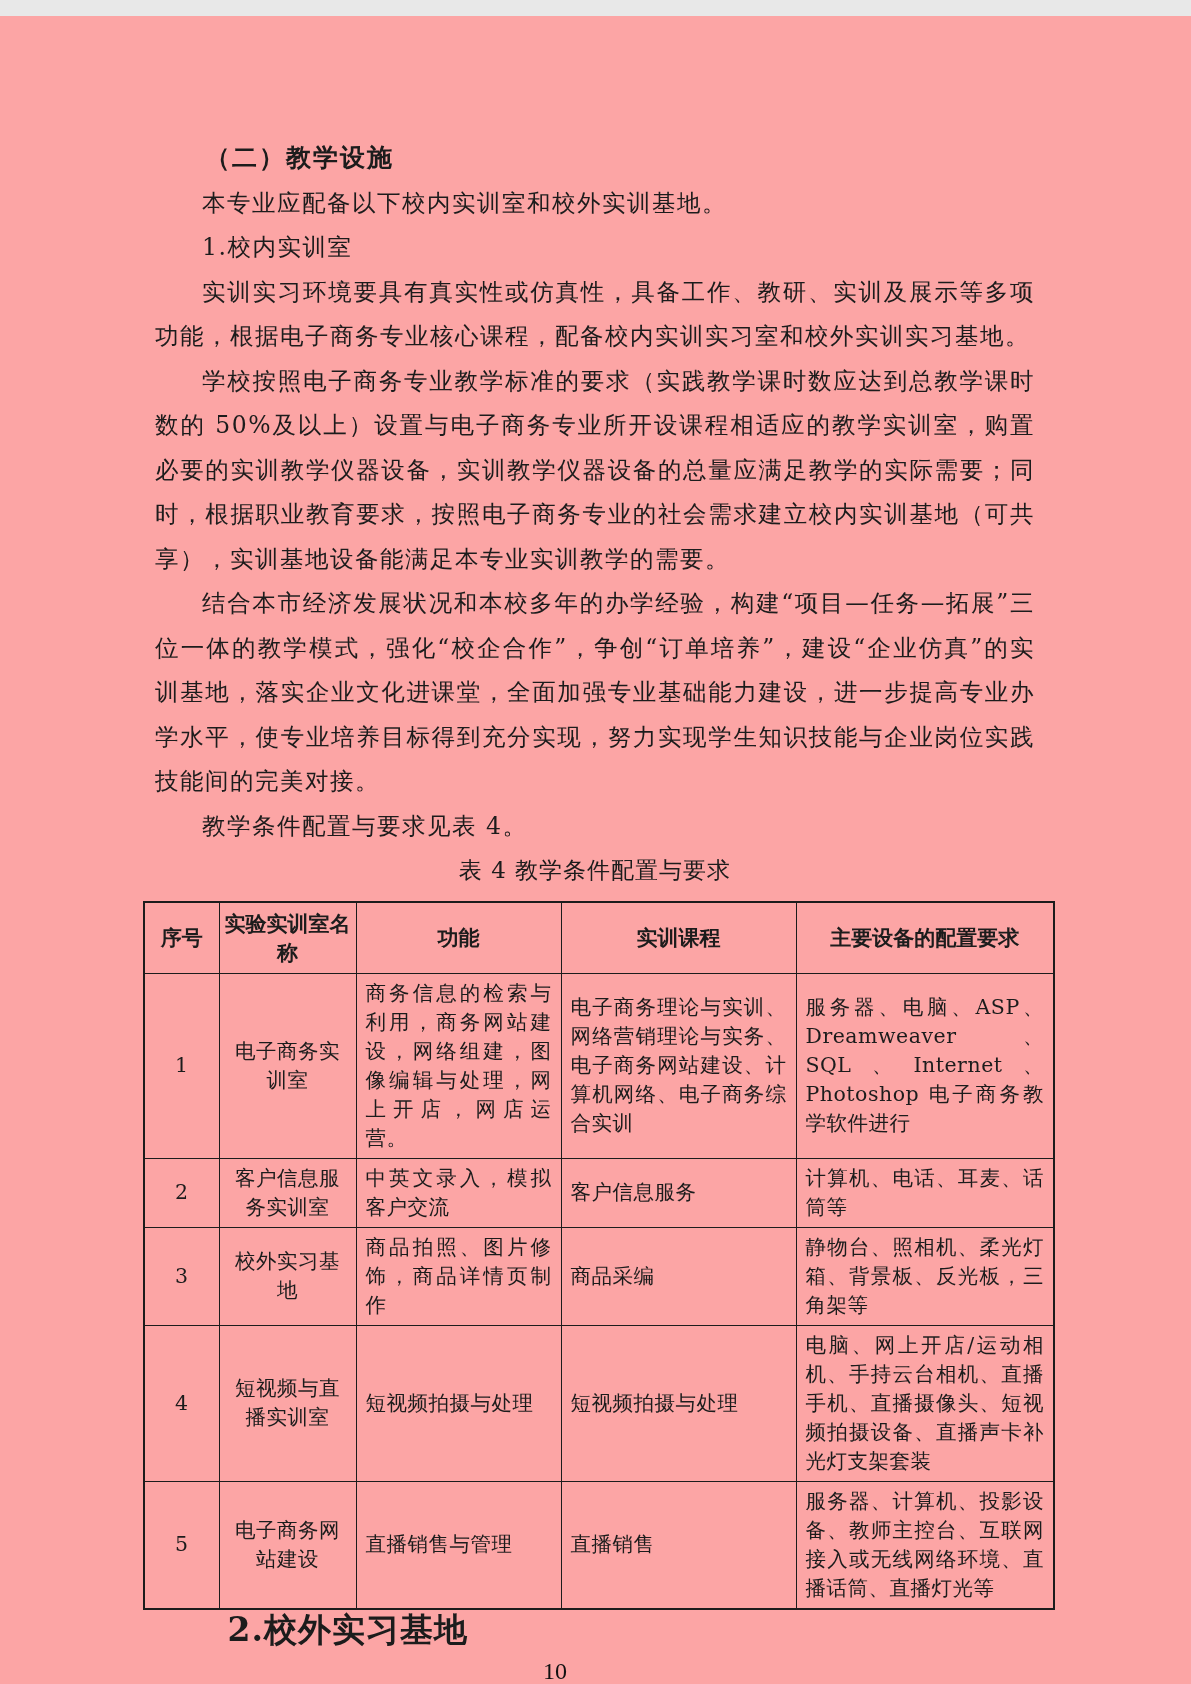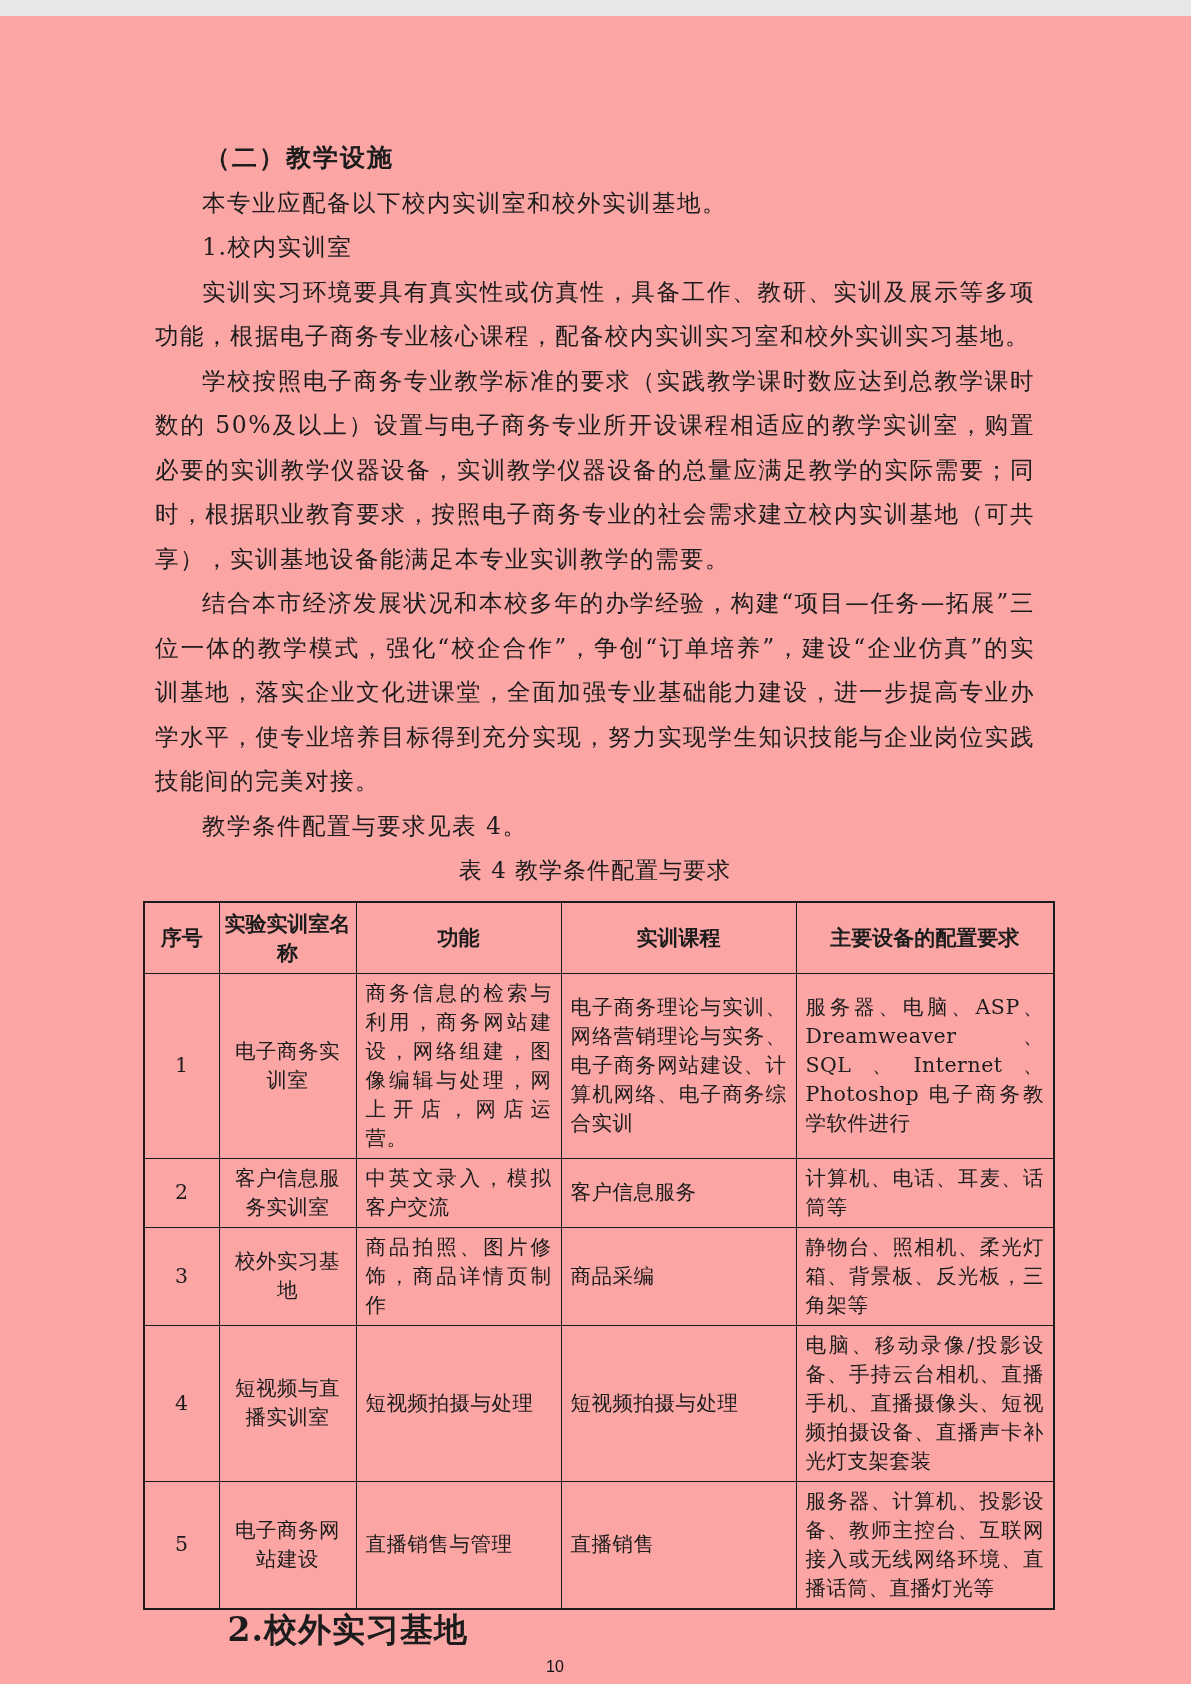--- a/index.html
+++ b/index.html
@@ -74,22 +74,22 @@
     font-size: 33px;
     line-height: 32px;
     font-weight: bold;
     text-indent: 2.2em;
     letter-spacing: 1px;
   }
   .page-number {
     margin-top: 12px;
     width: 800px;
     text-align: center;
-    font-size: 16px;
-    font-family: Liberation Sans, sans-serif;
+    font-size: 24px;
+    font-family: Liberation Serif, serif;
     color: #111;
   }
 </style>
 </head>
 <body>
 
 <div class="page">
   <div class="content">
 
     <h2 class="section-heading">（二）教学设施</h2>
@@ -140,21 +140,21 @@
           <td class="cell-center">校外实习基地</td>
           <td class="cell-just">商品拍照、图片修饰，商品详情页制作</td>
           <td class="cell-just">商品采编</td>
           <td class="cell-just">静物台、照相机、柔光灯箱、背景板、反光板，三角架等</td>
         </tr>
         <tr>
           <td class="cell-center">4</td>
           <td class="cell-center">短视频与直播实训室</td>
           <td class="cell-just">短视频拍摄与处理</td>
           <td class="cell-just">短视频拍摄与处理</td>
-          <td class="cell-just">电脑、移动录像/投影设备、手持云台相机、直播手机、直播摄像头、短视频拍摄设备、直播声卡补光灯支架套装</td>
+          <td class="cell-just">电脑、网上开店/运动相机、手持云台相机、直播手机、直播摄像头、短视频拍摄设备、直播声卡补光灯支架套装</td>
         </tr>
         <tr>
           <td class="cell-center">5</td>
           <td class="cell-center">电子商务网站建设</td>
           <td class="cell-just">直播销售与管理</td>
           <td class="cell-just">直播销售</td>
           <td class="cell-just">服务器、计算机、投影设备、教师主控台、互联网接入或无线网络环境、直播话筒、直播灯光等</td>
         </tr>
       </tbody>
     </table>

